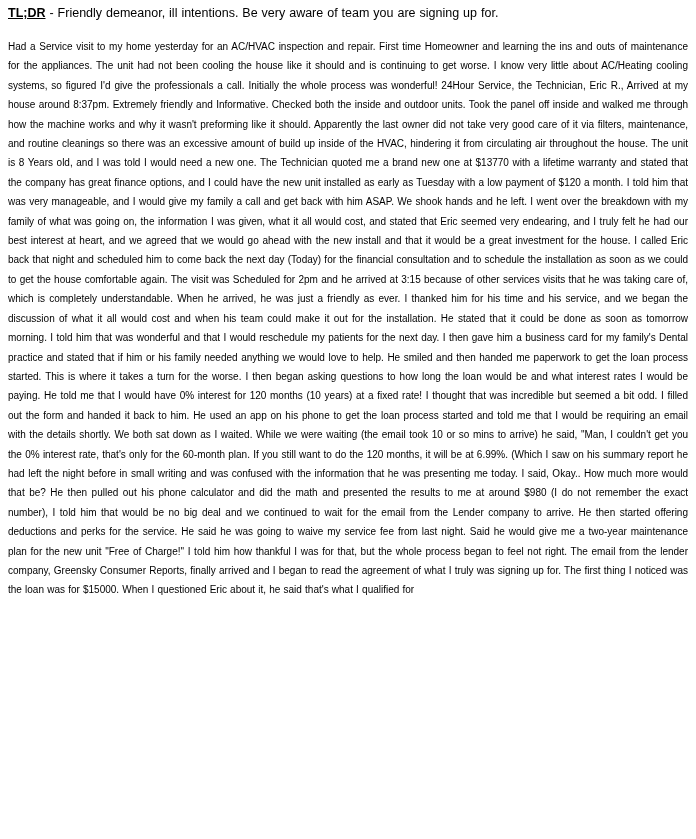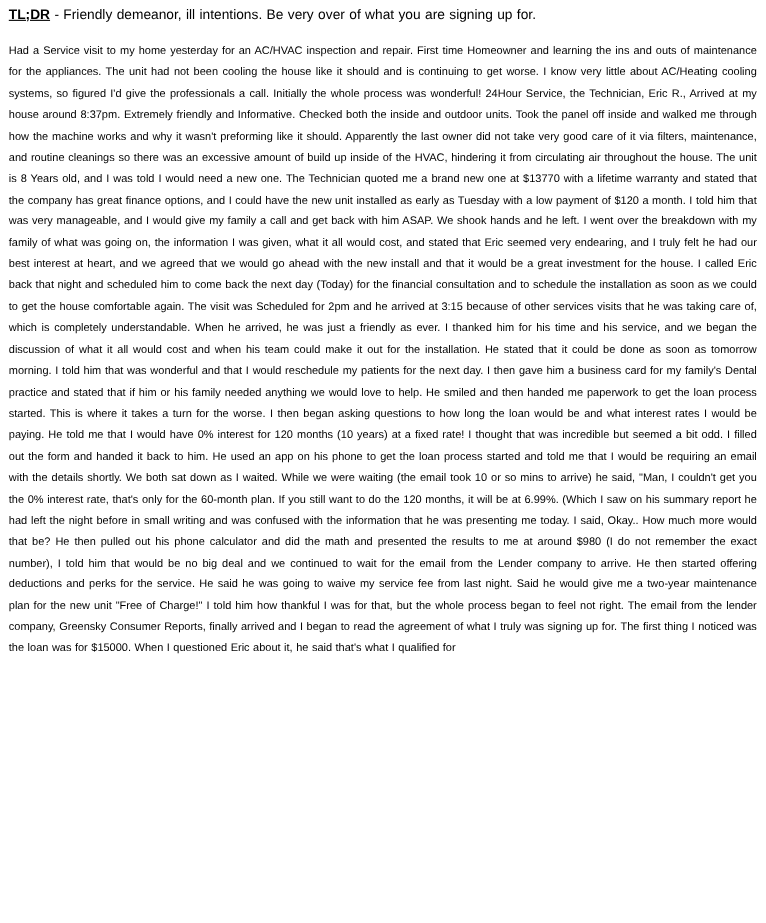--- a/index.html
+++ b/index.html
@@ -38,16 +38,16 @@
     text-justify: inter-word;
     word-spacing: 0.4px;
     hyphens: none;
   }
 </style>
 </head>
 <body>
 
 <div class="page">
   <p class="lede">
-    <span class="tldr">TL;DR</span><span> - Friendly demeanor, ill intentions. Be very over of what you are signing up for.</span>
+    <span class="tldr">TL;DR</span><span> - Friendly demeanor, ill intentions. Be very aware of team you are signing up for.</span>
   </p>
   <p class="body-text">Had a Service visit to my home yesterday for an AC/HVAC inspection and repair. First time Homeowner and learning the ins and outs of maintenance for the appliances. The unit had not been cooling the house like it should and is continuing to get worse. I know very little about AC/Heating cooling systems, so figured I'd give the professionals a call. Initially the whole process was wonderful! 24Hour Service, the Technician, Eric R., Arrived at my house around 8:37pm. Extremely friendly and Informative. Checked both the inside and outdoor units. Took the panel off inside and walked me through how the machine works and why it wasn't preforming like it should. Apparently the last owner did not take very good care of it via filters, maintenance, and routine cleanings so there was an excessive amount of build up inside of the HVAC, hindering it from circulating air throughout the house. The unit is 8 Years old, and I was told I would need a new one. The Technician quoted me a brand new one at $13770 with a lifetime warranty and stated that the company has great finance options, and I could have the new unit installed as early as Tuesday with a low payment of $120 a month. I told him that was very manageable, and I would give my family a call and get back with him ASAP. We shook hands and he left. I went over the breakdown with my family of what was going on, the information I was given, what it all would cost, and stated that Eric seemed very endearing, and I truly felt he had our best interest at heart, and we agreed that we would go ahead with the new install and that it would be a great investment for the house. I called Eric back that night and scheduled him to come back the next day (Today) for the financial consultation and to schedule the installation as soon as we could to get the house comfortable again. The visit was Scheduled for 2pm and he arrived at 3:15 because of other services visits that he was taking care of, which is completely understandable. When he arrived, he was just a friendly as ever. I thanked him for his time and his service, and we began the discussion of what it all would cost and when his team could make it out for the installation. He stated that it could be done as soon as tomorrow morning. I told him that was wonderful and that I would reschedule my patients for the next day. I then gave him a business card for my family's Dental practice and stated that if him or his family needed anything we would love to help. He smiled and then handed me paperwork to get the loan process started. This is where it takes a turn for the worse. I then began asking questions to how long the loan would be and what interest rates I would be paying. He told me that I would have 0% interest for 120 months (10 years) at a fixed rate! I thought that was incredible but seemed a bit odd. I filled out the form and handed it back to him. He used an app on his phone to get the loan process started and told me that I would be requiring an email with the details shortly. We both sat down as I waited. While we were waiting (the email took 10 or so mins to arrive) he said, "Man, I couldn't get you the 0% interest rate, that's only for the 60-month plan. If you still want to do the 120 months, it will be at 6.99%. (Which I saw on his summary report he had left the night before in small writing and was confused with the information that he was presenting me today. I said, Okay.. How much more would that be? He then pulled out his phone calculator and did the math and presented the results to me at around $980 (I do not remember the exact number), I told him that would be no big deal and we continued to wait for the email from the Lender company to arrive. He then started offering deductions and perks for the service. He said he was going to waive my service fee from last night. Said he would give me a two-year maintenance plan for the new unit "Free of Charge!" I told him how thankful I was for that, but the whole process began to feel not right. The email from the lender company, Greensky Consumer Reports, finally arrived and I began to read the agreement of what I truly was signing up for. The first thing I noticed was the loan was for $15000. When I questioned Eric about it, he said that's what I qualified for</p>
 </div>
 
 </body></html>

